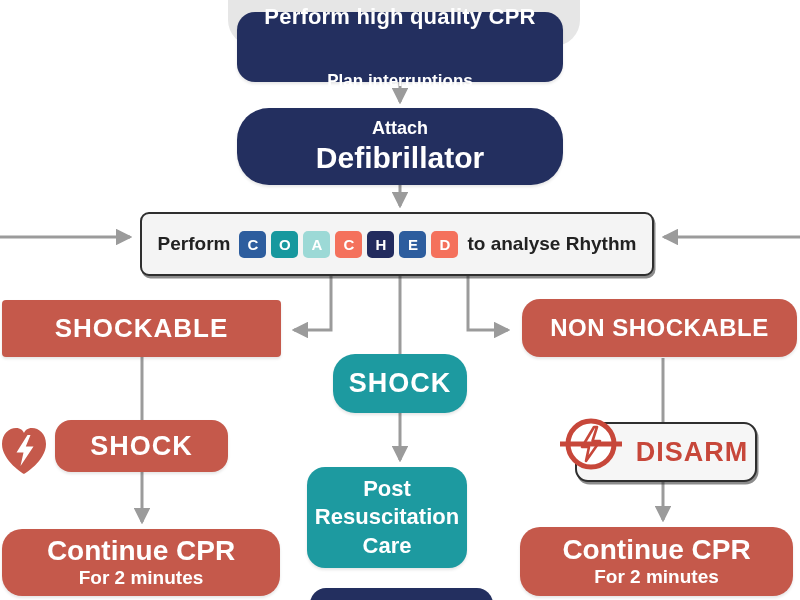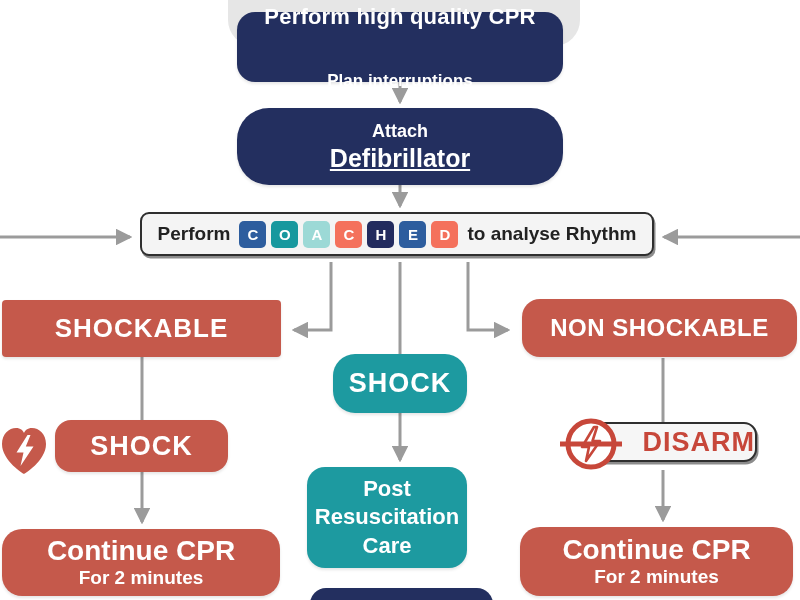--- a/index.html
+++ b/index.html
@@ -17,21 +17,21 @@
   .navy{background:#232f5f;}
   .red{background:#c5594b;}
   .teal{background:#1d9aa0;}
   .outline{
     background:#f4f4f4;border:2.5px solid #2f2f2f;color:#222;
     box-shadow:1.5px 2.5px 0 rgba(45,45,45,0.55);
   }
   .t22{font-size:22px;line-height:1.25;letter-spacing:0.2px;}
   .t17{font-size:17px;line-height:1.2;margin-top:40px;}
   .t18{font-size:18px;line-height:1.3;}
-  .t25{font-size:25px;line-height:1.2;text-decoration:underline;}
+  .t25{font-size:30px;line-height:1.2;}
   .label26{font-size:26px;letter-spacing:1px;}
   .label24{font-size:24px;letter-spacing:0.5px;}
   .label27{font-size:27px;letter-spacing:1px;}
   .cpr1{font-size:28px;line-height:1.15;}
   .cpr2{font-size:19px;line-height:1.2;}
   .post{font-size:22px;line-height:1.3;}
   .bar{
     flex-direction:row;gap:9px;border-radius:9px;
     font-size:19px;color:#222222;
   }
@@ -78,21 +78,21 @@
   <div class="abs node navy" style="left:237px;top:12px;width:326px;height:70px;border-radius:18px;">
     <div class="t22">Perform high quality CPR</div>
     <div class="t17">Plan interruptions</div>
   </div>
 
   <div class="abs node navy" style="left:237px;top:108px;width:326px;height:77px;border-radius:32px;">
     <div class="t18">Attach</div>
     <div class="t25">Defibrillator</div>
   </div>
 
-  <div class="abs node outline bar" style="left:140px;top:212px;width:514px;height:44px;">
+  <div class="abs node outline bar" style="left:140px;top:212px;width:514px;height:64px;">
     <span>Perform</span>
     <span class="tiles">
       <span class="tile" style="background-color: rgb(45, 93, 158);">C</span>
       <span class="tile" style="background-color: rgb(23, 152, 158);">O</span>
       <span class="tile" style="background-color: rgb(156, 217, 214);">A</span>
       <span class="tile" style="background-color: rgb(244, 113, 92);">C</span>
       <span class="tile" style="background-color: rgb(34, 43, 94);">H</span>
       <span class="tile" style="background-color: rgb(45, 93, 158);">E</span>
       <span class="tile" style="background-color: rgb(244, 113, 92);">D</span>
     </span>
@@ -115,21 +115,21 @@
     <svg width="50" height="56" viewBox="0 0 50 56">
       <path d="M25 52 C25 52 3 39 3 22 C3 12 10 6 17 6 C21.5 6 24 8.5 25 11 C26 8.5 28.5 6 33 6 C40 6 47 12 47 22 C47 39 25 52 25 52 Z" fill="#c5594b"></path>
       <path d="M28.5 13 L17.5 30.5 L24.5 30.5 L21.5 44 L34.5 24.5 L26.8 24.5 L31.5 13 Z" fill="#ffffff"></path>
     </svg>
   </div>
 
   <div class="abs node red label27" style="left:55px;top:420px;width:173px;height:52px;border-radius:16px;">
     <span>SHOCK</span>
   </div>
 
-  <div class="abs node outline disarm-box" style="left:575px;top:422px;width:182px;height:40px;align-items:flex-end;">
+  <div class="abs node outline disarm-box" style="left:575px;top:422px;width:182px;height:60px;">
     <span>DISARM</span>
   </div>
 
   <div class="abs icon-wrap" style="left:557px;top:415px;width:68px;height:58px;">
     <svg width="68" height="58" viewBox="0 0 68 58">
       <circle cx="34" cy="29" r="23" fill="#ffffff" stroke="#c7473a" stroke-width="5"></circle>
       <path d="M37 12 L25 32 L32 32 L29 46 L43 26 L35.5 26 L40 12 Z" fill="none" stroke="#c7473a" stroke-width="2.6" stroke-linejoin="round"></path>
       <line x1="3" y1="29" x2="65" y2="29" stroke="#c7473a" stroke-width="5"></line>
     </svg>
   </div>

